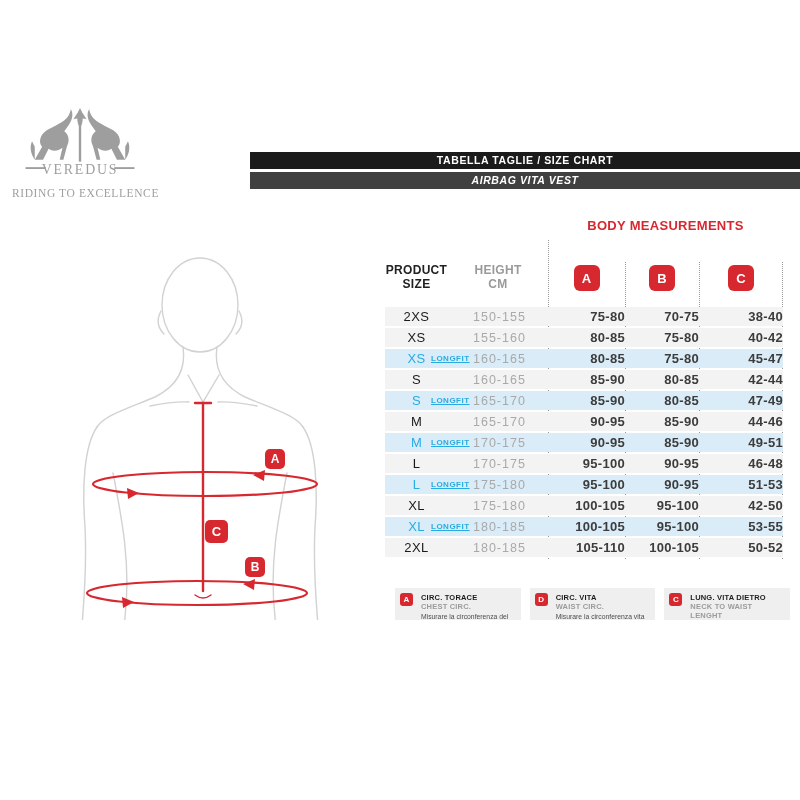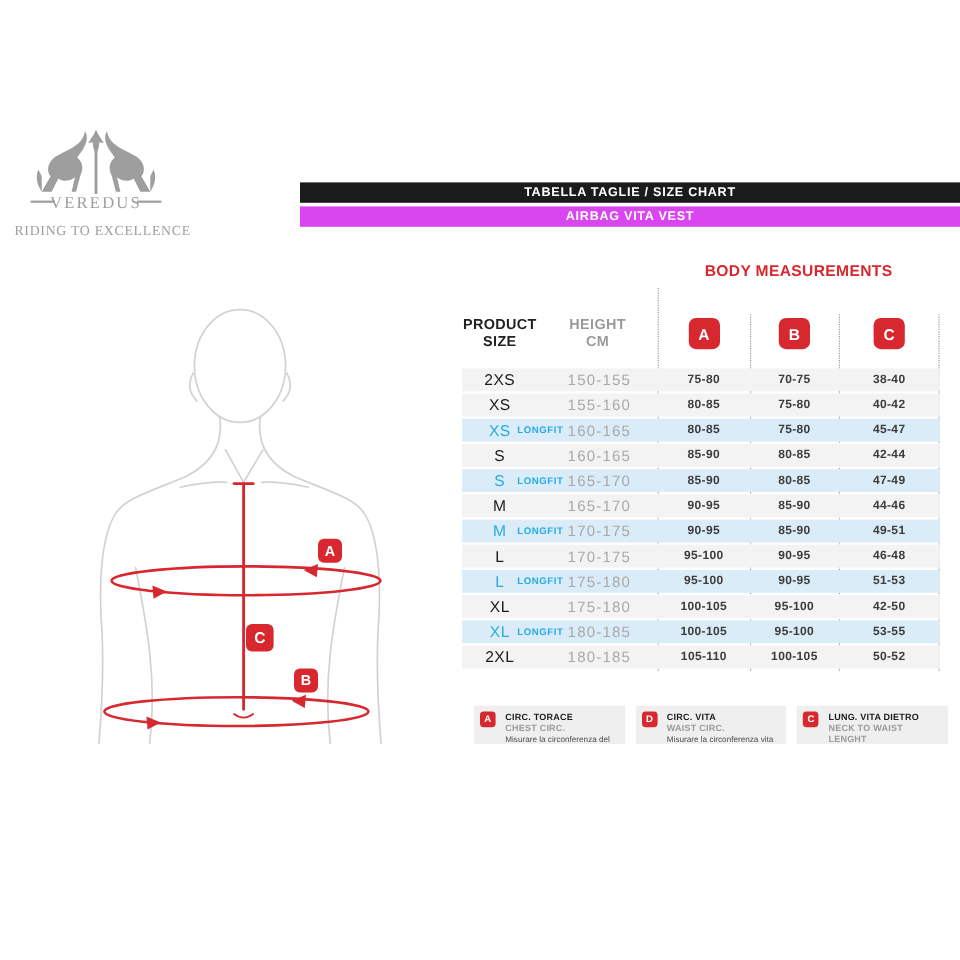--- a/index.html
+++ b/index.html
@@ -9,21 +9,21 @@
   
   #logo{position:absolute;left:12px;top:106px;width:136px;text-align:center;}
   #logo svg{display:block;margin:0 auto;}
   .tagline{margin-top:3px;font-family:"Liberation Serif",serif;font-size:11.5px;color:#9e9e9e;
            letter-spacing:0.6px;white-space:nowrap;}
 
   
   .bar{position:absolute;left:250px;width:550px;height:17px;line-height:17px;text-align:center;
        color:#fff;font-size:10.5px;font-weight:bold;letter-spacing:0.6px;}
   #bar-black{top:152px;background:#1b1b1b;}
-  #bar-gray{top:172px;background:#d946ef;}
+  #bar-gray{top:172px;background:#404040;font-style:italic;}
 
   
   #table{position:absolute;left:385px;top:218px;width:398px;height:345px;}
   #tbl-title{position:absolute;left:163px;top:0;width:235px;text-align:center;color:#d8282f;}
   #tbl-title .t1{font-size:13px;font-weight:bold;letter-spacing:0.3px;}
   #tbl-title .t2{font-size:11px;font-weight:bold;}
   .dotline{position:absolute;width:0;border-left:1px dotted #9a9a9a;}
   #thead{position:absolute;top:44px;left:0;width:398px;height:32px;display:grid;
          grid-template-columns:63px 100px 77px 74px 84px;align-items:center;}
   .hcol{text-align:center;font-size:12px;font-weight:bold;line-height:1.15;letter-spacing:0.3px;}
@@ -31,23 +31,23 @@
   .hcol.gray{color:#9a9a9a;}
   .abc-badge{width:26px;height:26px;margin:0 auto;background:#d8282f;border-radius:6px;color:#fff;
              font-size:13px;font-weight:bold;display:flex;align-items:center;justify-content:center;}
   #rows{position:absolute;top:89px;left:0;width:398px;}
   .trow{position:relative;display:grid;grid-template-columns:63px 100px 77px 74px 84px;
         height:19px;margin-bottom:2px;background:#f3f3f3;align-items:center;}
   .trow.longfit{background:#d9ecf8;}
   .c-size{text-align:center;font-weight:normal;font-size:13px;color:#1a1a1a;letter-spacing:0.4px;}
   .longfit .c-size{color:#29abe2;}
   .c-long{position:absolute;left:46px;top:0;line-height:19px;font-size:8px;font-weight:bold;
-          color:#29abe2;letter-spacing:0.5px;}
+          color:#29abe2;letter-spacing:0.5px;text-decoration:underline;}
   .c-height{padding-left:25px;font-size:12.5px;color:#a9a9a9;letter-spacing:1px;}
-  .c-val{text-align:center;font-size:10px;font-weight:bold;color:#3c3c3c;letter-spacing:0.3px;}
+  .c-val{text-align:right;font-size:13px;font-weight:bold;color:#3c3c3c;letter-spacing:0.3px;}
 
   
   #notes{position:absolute;left:395px;top:588px;width:395px;display:flex;gap:9px;align-items:flex-start;}
   .note{flex:1 1 0;background:#efefef;position:relative;padding:5px 7px 7px 26px;box-sizing:border-box;}
   .note-badge{position:absolute;left:5px;top:5px;width:13px;height:13px;background:#d8282f;
               border-radius:3px;color:#fff;font-size:8px;font-weight:bold;display:flex;
               align-items:center;justify-content:center;}
   .note-title{font-size:7.5px;font-weight:bold;color:#1a1a1a;letter-spacing:0.2px;}
   .note-sub{font-size:7.5px;font-weight:bold;color:#9b9b9b;letter-spacing:0.2px;}
   .note-it{margin-top:2px;font-size:6.8px;color:#4d4d4d;line-height:1.3;}

